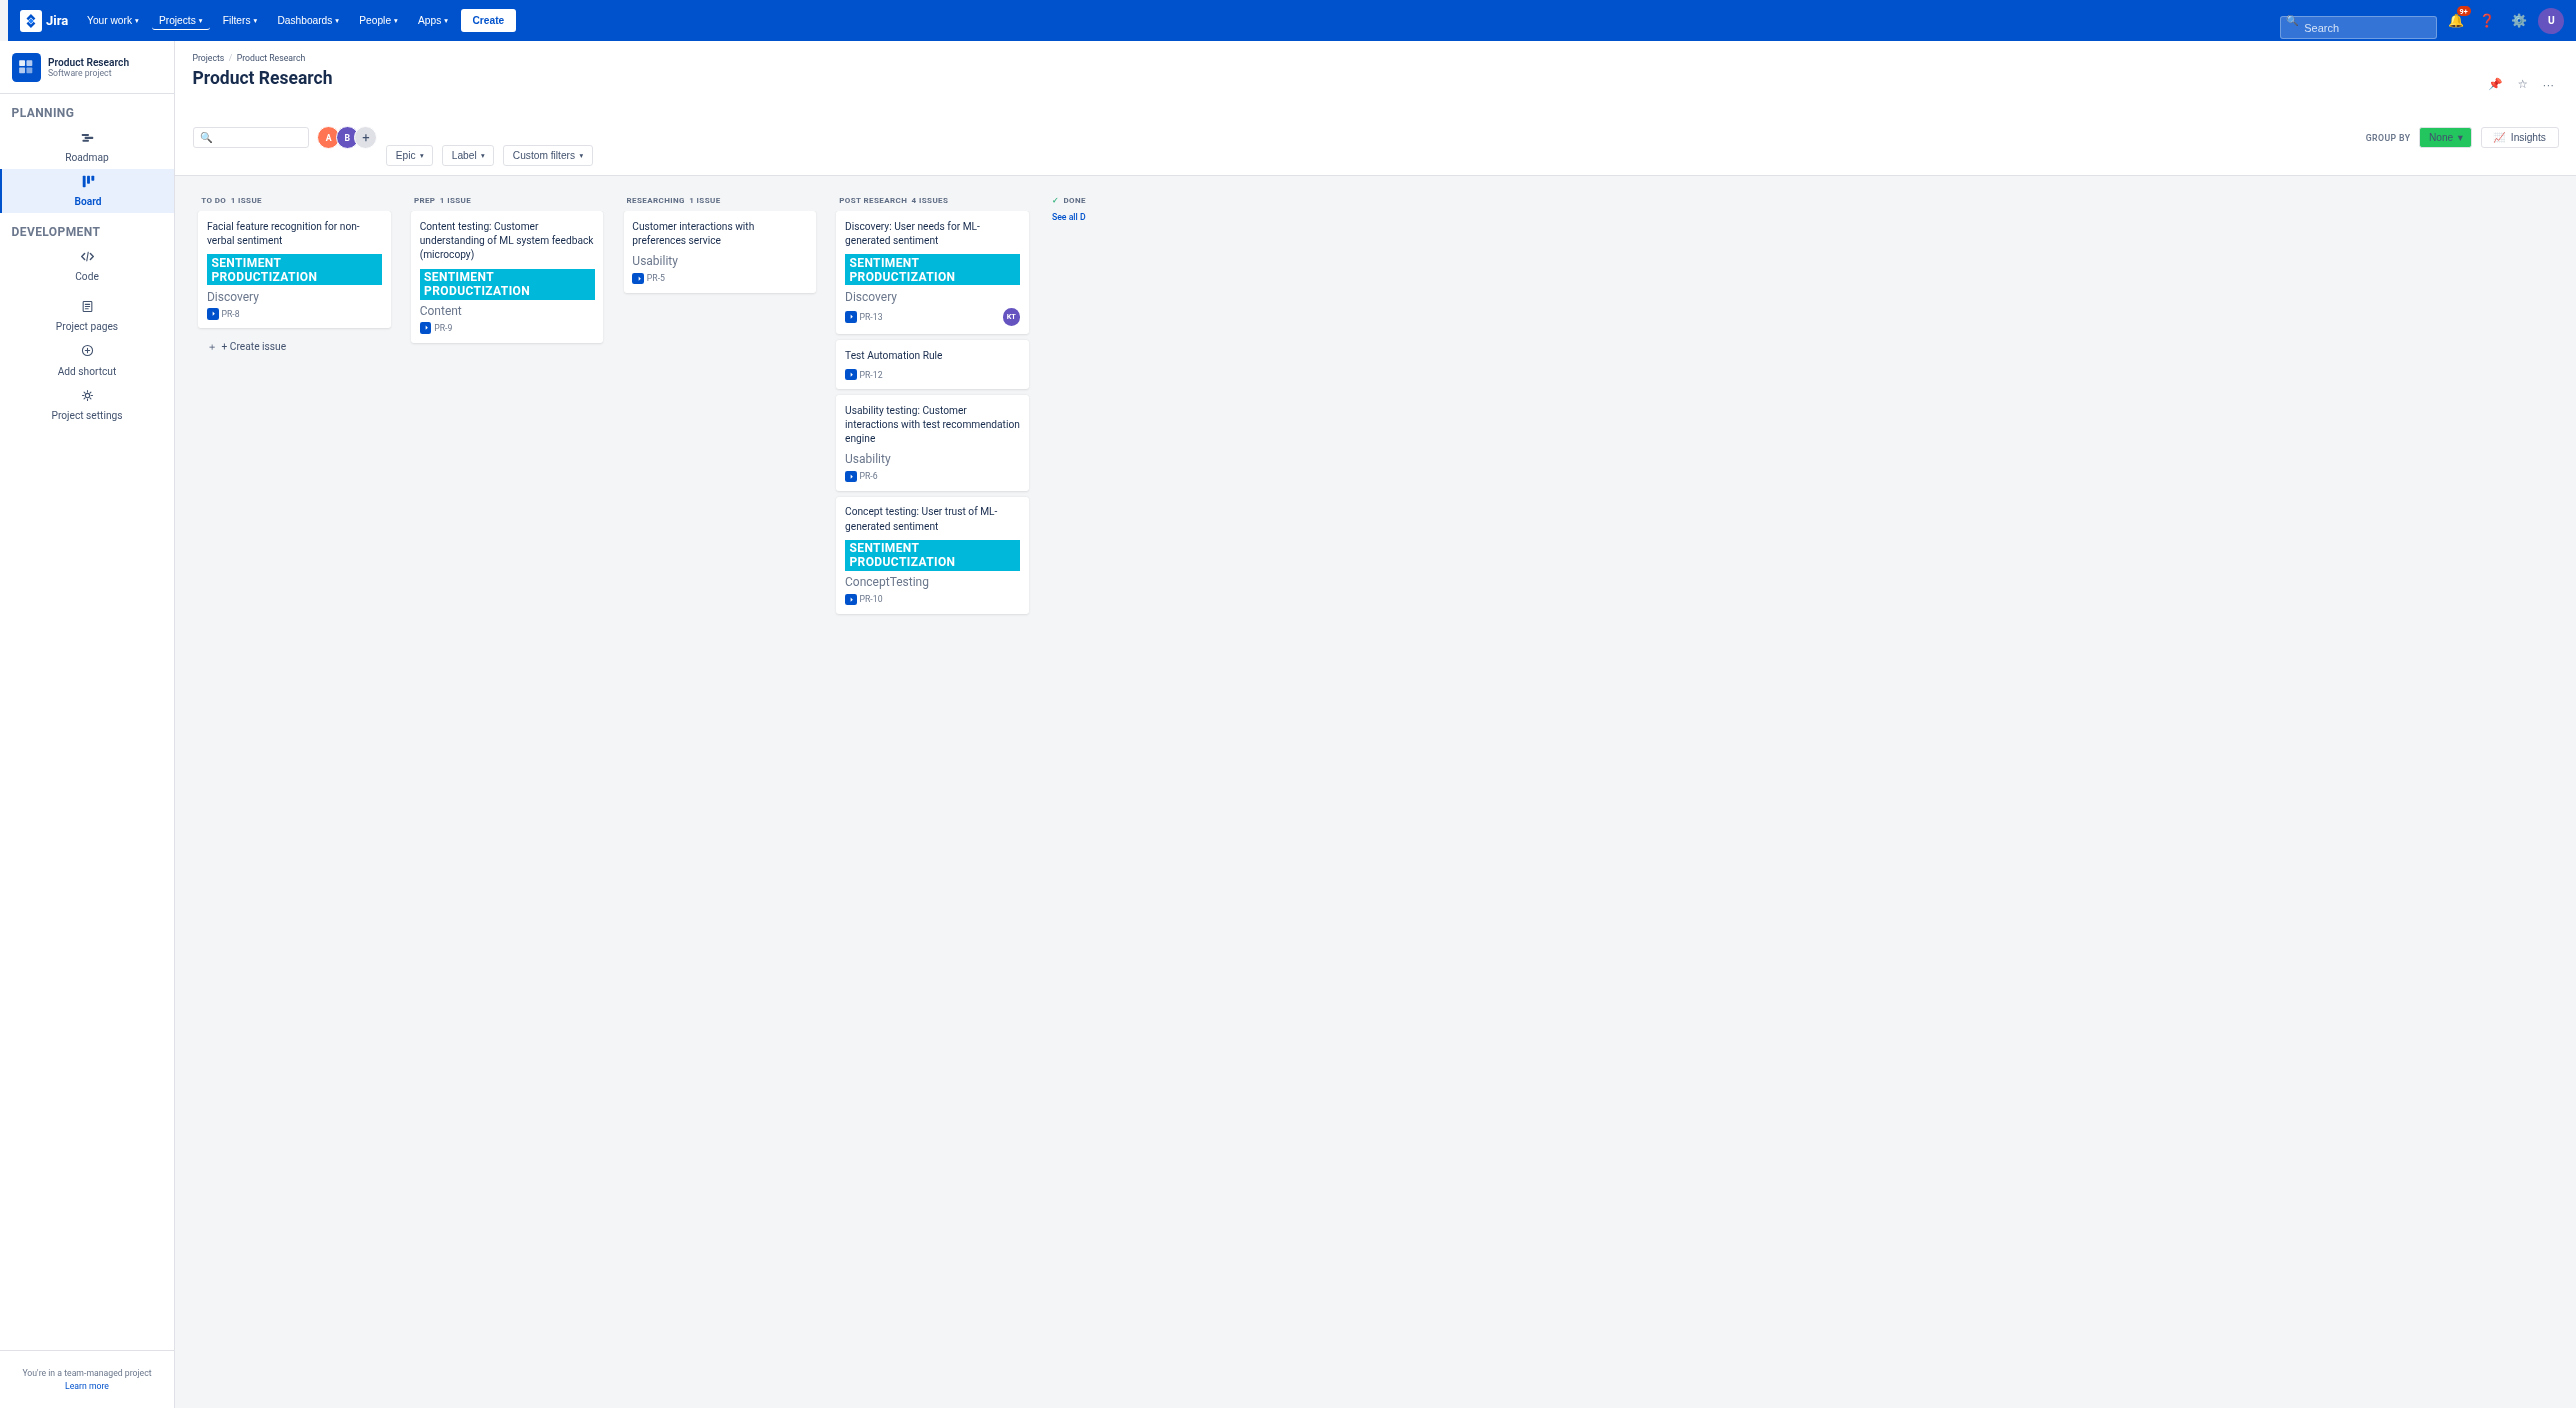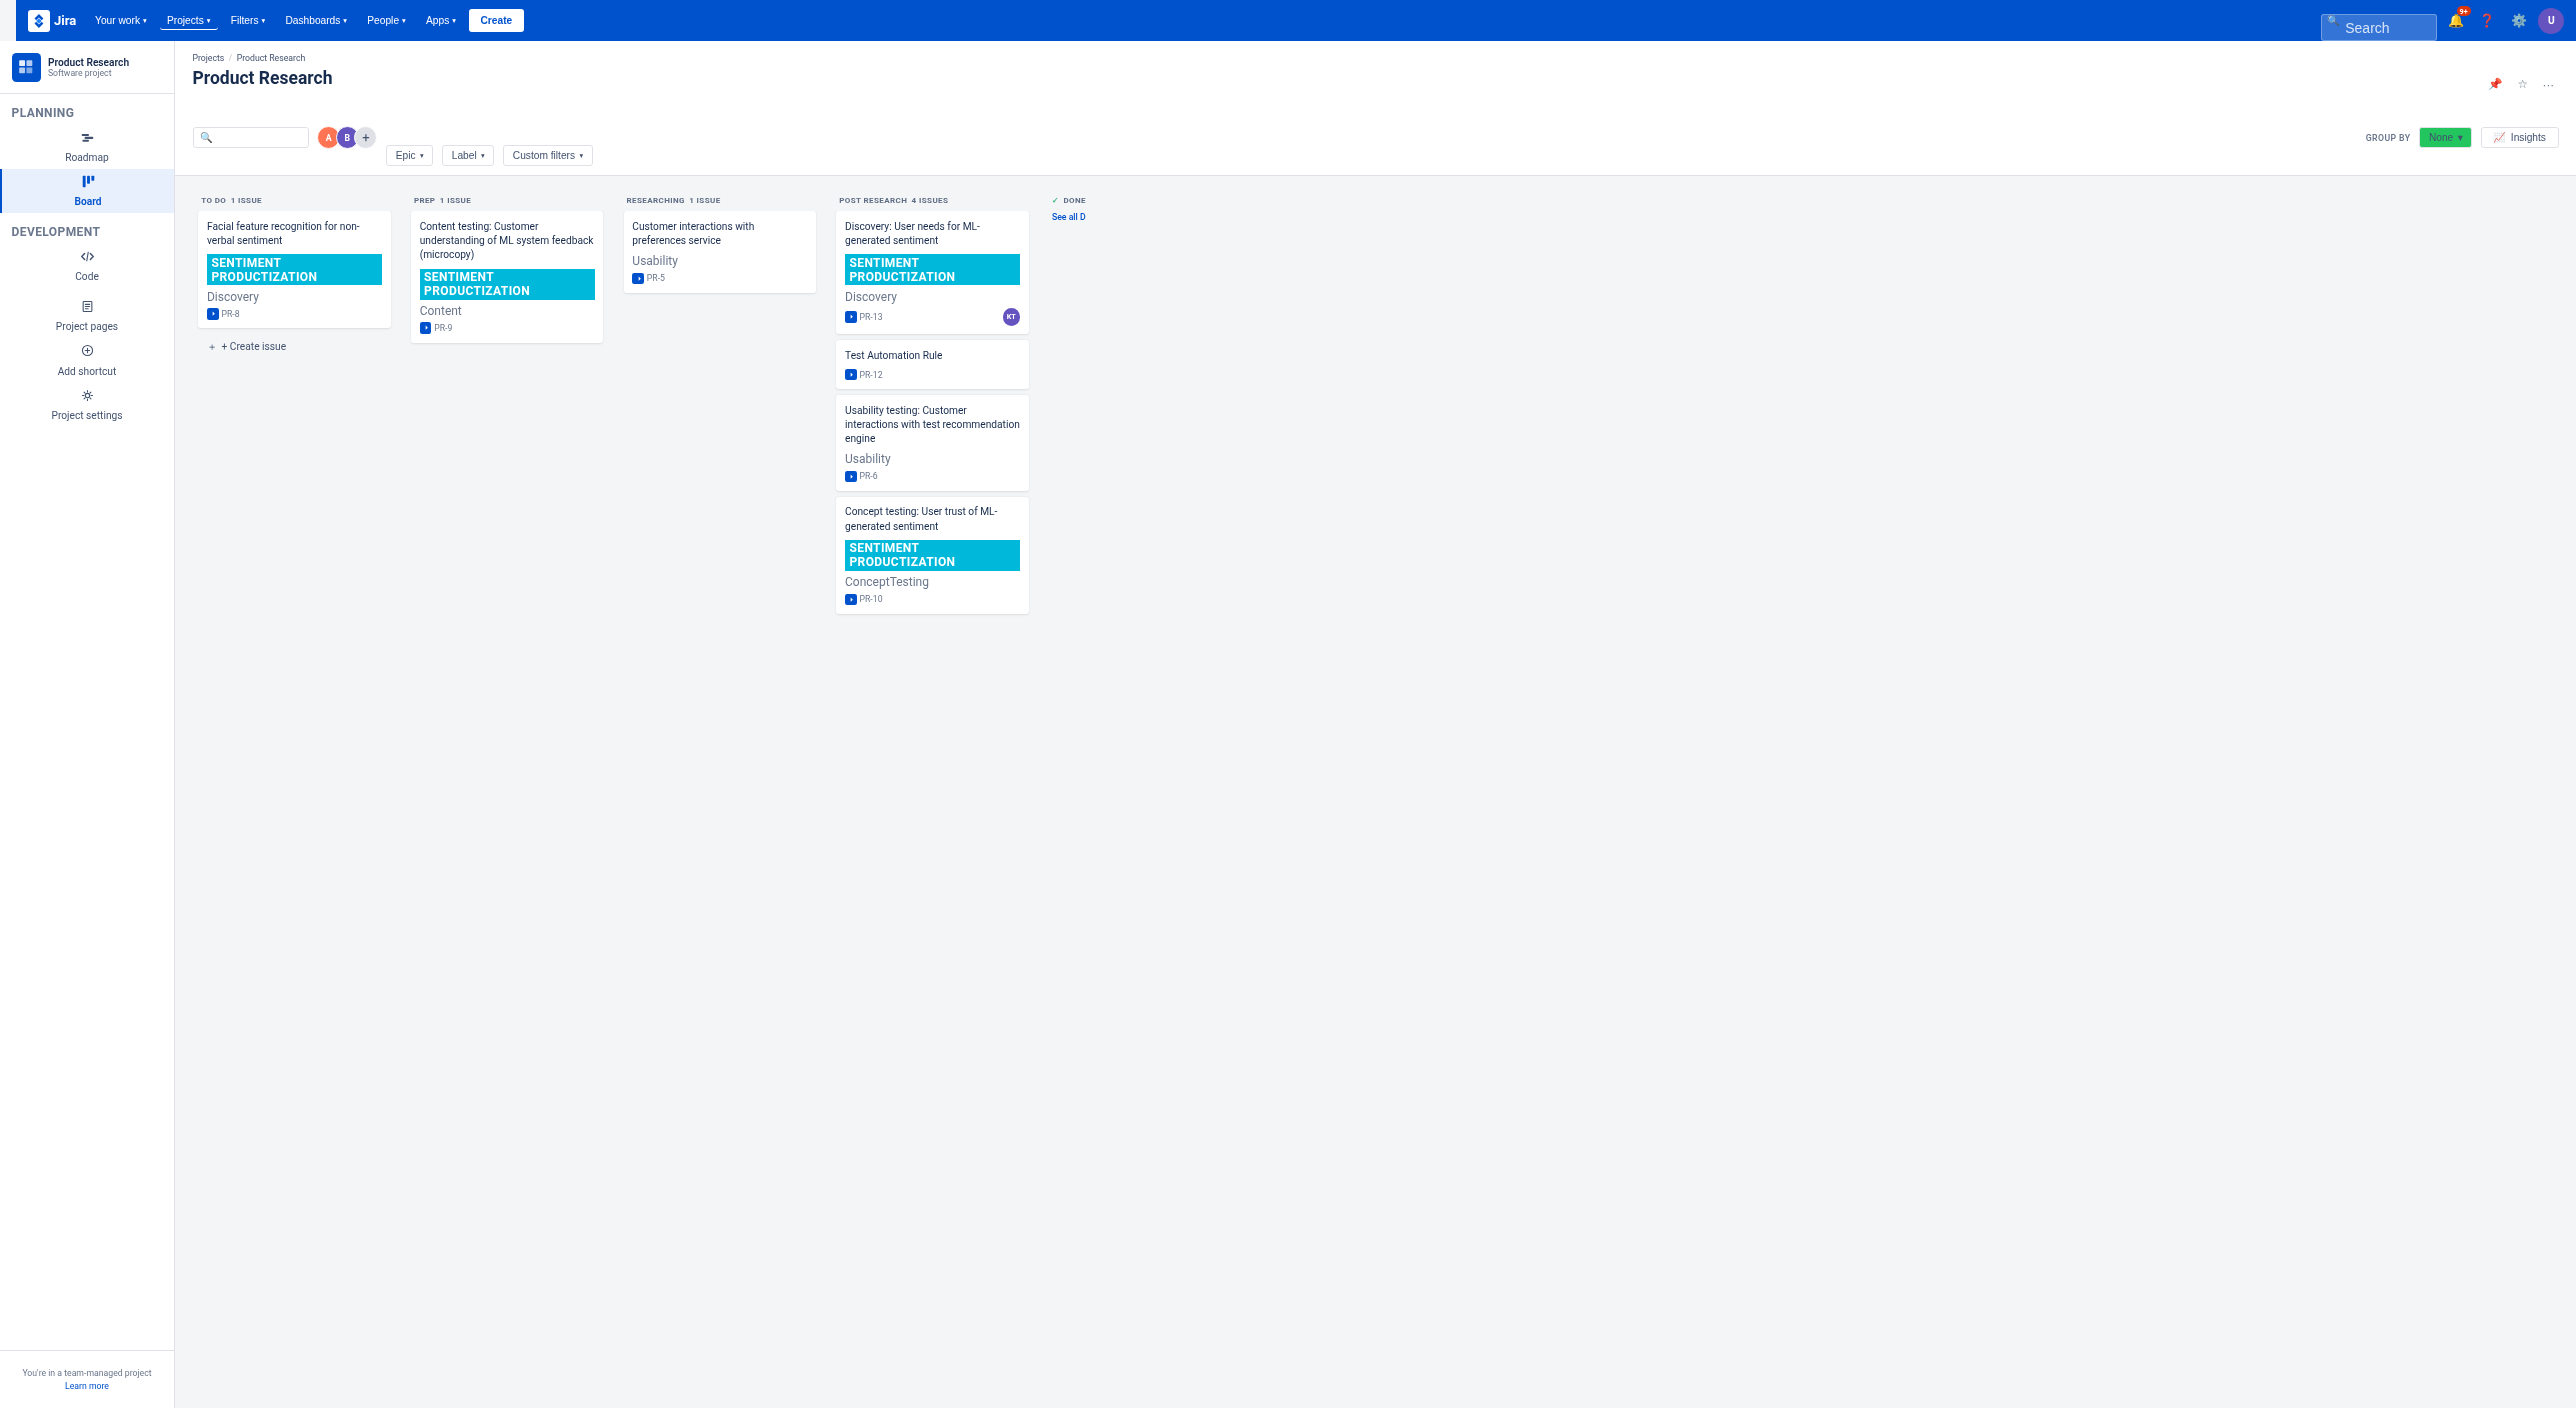--- a/index.html
+++ b/index.html
@@ -1,31 +1,31 @@
 <!DOCTYPE html>
 <html style="font-size:11.6px"><head>
   <meta charset="utf-8">
   <style>
     * { box-sizing: border-box; margin: 0; padding: 0; }
     body { font-family: -apple-system, BlinkMacSystemFont, 'Segoe UI', Roboto, sans-serif; background: #f4f5f7; color: #172b4d; font-size: 10.2px; }
 
     
     .topnav {
       display: flex; align-items: center; background: #0052cc; color: white;
-      height: 41px; padding: 0 11.6px; gap: 5.8px; position: fixed; top: 0; left: 16px; right: 0; z-index: 100;
+      height: 41px; padding: 0 11.6px; gap: 5.8px; position: fixed; top: 0; left: 8px; right: 0; z-index: 100;
     }
     .topnav-logo { display: flex; align-items: center; gap: 4.4px; color: white; text-decoration: none; font-weight: 700; font-size: 13px; margin-right: 5.8px; }
     .topnav-logo-icon { width: 22px; height: 22px; background: white; border-radius: 2.9px; display: flex; align-items: center; justify-content: center; }
     .topnav-logo-icon svg { width: 16px; height: 16px; }
     .nav-item { color: white; background: none; border: none; cursor: pointer; padding: 4.4px 7.3px; border-radius: 2.9px; font-size: 10.2px; display: flex; align-items: center; gap: 2.9px; white-space: nowrap; }
     .nav-item .chevron { font-size: 7.3px; }
     .nav-spacer { flex: 1; }
     .btn-create { background: white; color: #0052cc; border: none; border-radius: 2.9px; padding: 5.8px 11.6px; font-weight: 600; font-size: 10.2px; cursor: pointer; }
     .search-wrapper { position: relative; display: flex; align-items: center; }
-    .search-wrapper input { background: rgba(255,255,255,0.2); border: 0.7px solid rgba(255,255,255,0.3); border-radius: 2.9px; color: white; padding: 4.4px 8.7px 4.4px 23px; font-size: 14px; width: 116px; margin-top: 14px; }
+    .search-wrapper input { background: rgba(255,255,255,0.2); border: 0.7px solid rgba(255,255,255,0.3); border-radius: 2.9px; color: white; padding: 4.4px 8.7px 4.4px 23px; font-size: 11px; width: 157px; margin-top: 14px; }
     .search-wrapper input::placeholder { color: rgba(255,255,255,0.8); }
     .search-icon-nav { position: absolute; left: 5.8px; color: rgba(255,255,255,0.8); font-size: 10.2px; }
     .nav-icon-btn { background: none; border: none; color: white; cursor: pointer; padding: 4.4px; border-radius: 50%; font-size: 13px; display: flex; align-items: center; justify-content: center; width: 26px; height: 26px; }
     .notif-badge { position: relative; }
     .badge { position: absolute; top: -1.5px; right: -1.5px; background: #de350b; color: white; border-radius: 7.3px; font-size: 7.3px; padding: 0.7px 2.9px; font-weight: 700; }
     .avatar-img { width: 26px; height: 26px; border-radius: 50%; background: #6554c0; display: flex; align-items: center; justify-content: center; color: white; font-weight: 700; font-size: 10.2px; }
 
     
     .app-layout { display: flex; margin-top: 41px; height: calc(100vh - 41px); }
 

